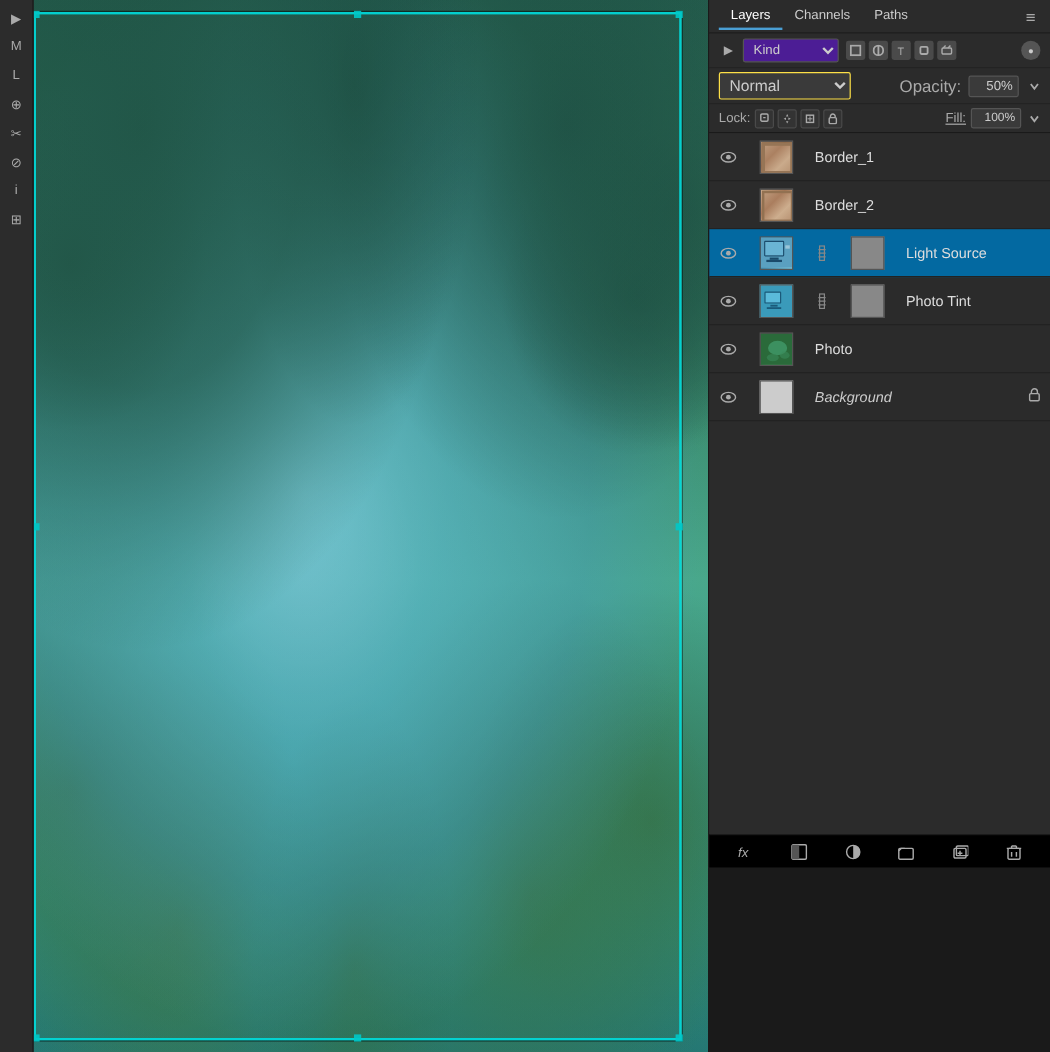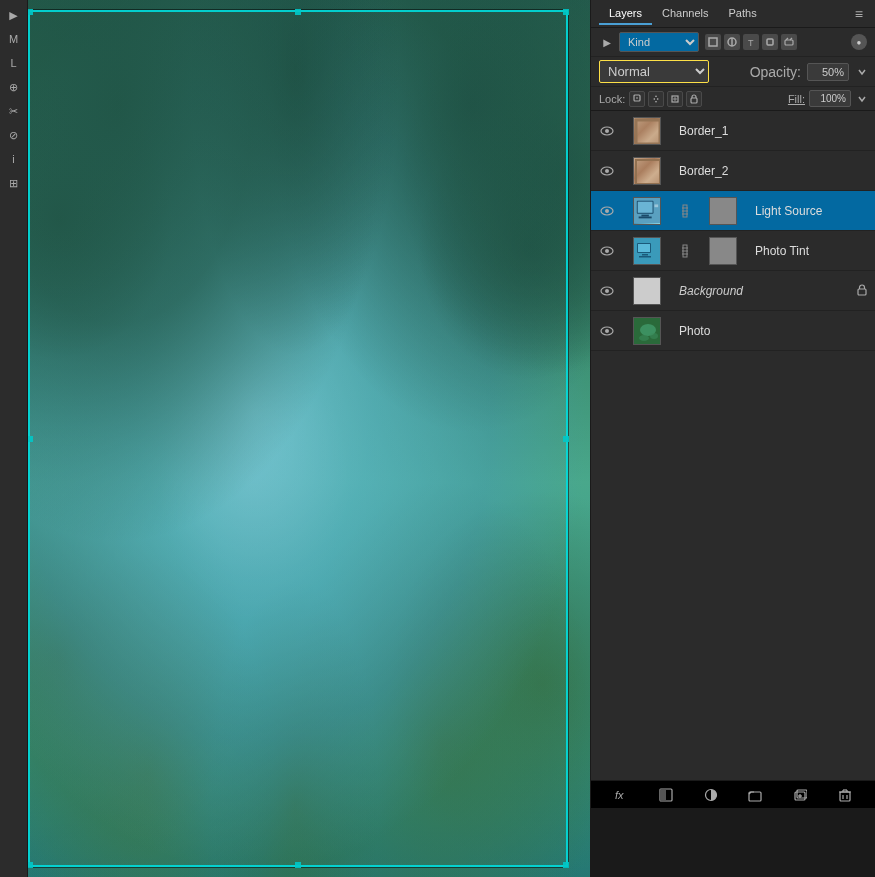--- a/index.html
+++ b/index.html
@@ -74,21 +74,21 @@
       justify-content: center;
       color: #aaa;
       font-size: 11px;
       cursor: pointer;
       border-radius: 2px;
     }
 
     
     .right-panel {
       width: 285px;
-      height: 808px;
+      height: 723px;
       background: #2b2b2b;
       border-left: 1px solid #1a1a1a;
       display: flex;
       flex-direction: column;
       flex-shrink: 0;
     }
 
     
     .panel-tabs {
       display: flex;
@@ -137,21 +137,21 @@
       width: 16px;
       height: 16px;
       color: #aaa;
       font-size: 10px;
       display: flex;
       align-items: center;
       justify-content: center;
     }
 
     .kind-select {
-      background: #0369a1;
+      background: #4c1d95;
       border: 1px solid #555;
       color: #ccc;
       font-size: 11px;
       padding: 2px 4px;
       width: 80px;
       border-radius: 2px;
       cursor: pointer;
     }
 
     .filter-icons {
@@ -641,50 +641,50 @@
       <span class="layer-name">Photo Tint</span>
     </div>
 
     <div class="layer-item">
       <div class="layer-visibility">
         <svg width="14" height="10" viewBox="0 0 14 10">
           <ellipse cx="7" cy="5" rx="6" ry="4" fill="none" stroke="#aaa" stroke-width="1.2"></ellipse>
           <circle cx="7" cy="5" r="2" fill="#aaa"></circle>
         </svg>
       </div>
-      <div class="layer-thumb layer-thumb-bg">
-        <svg width="28" height="28" viewBox="0 0 28 28">
-          <rect x="0" y="0" width="28" height="28" fill="#cccccc"></rect>
-        </svg>
-      </div>
-      <span class="layer-name italic">Background</span>
-      <div class="layer-lock-icon">
-        <svg width="10" height="12" viewBox="0 0 10 12">
-          <rect x="1" y="5" width="8" height="6" rx="1" fill="none" stroke="#aaa" stroke-width="1.2"></rect>
-          <path d="M2.5,5 L2.5,3.5 A2.5,2.5 0 0,1 7.5,3.5 L7.5,5" fill="none" stroke="#aaa" stroke-width="1.2"></path>
-        </svg>
-      </div>
-    </div>
-
-    <div class="layer-item">
-      <div class="layer-visibility">
-        <svg width="14" height="10" viewBox="0 0 14 10">
-          <ellipse cx="7" cy="5" rx="6" ry="4" fill="none" stroke="#aaa" stroke-width="1.2"></ellipse>
-          <circle cx="7" cy="5" r="2" fill="#aaa"></circle>
-        </svg>
-      </div>
       <div class="layer-thumb layer-thumb-photo">
         <svg width="28" height="28" viewBox="0 0 28 28">
           <rect x="0" y="0" width="28" height="28" fill="#2a6a3a"></rect>
           <ellipse cx="14" cy="12" rx="8" ry="6" fill="#4aaa7a" opacity="0.6"></ellipse>
           <ellipse cx="10" cy="20" rx="5" ry="3" fill="#3a8a5a" opacity="0.6"></ellipse>
           <ellipse cx="20" cy="18" rx="4" ry="3" fill="#3a8a5a" opacity="0.6"></ellipse>
         </svg>
       </div>
       <span class="layer-name">Photo</span>
+    </div>
+
+    <div class="layer-item">
+      <div class="layer-visibility">
+        <svg width="14" height="10" viewBox="0 0 14 10">
+          <ellipse cx="7" cy="5" rx="6" ry="4" fill="none" stroke="#aaa" stroke-width="1.2"></ellipse>
+          <circle cx="7" cy="5" r="2" fill="#aaa"></circle>
+        </svg>
+      </div>
+      <div class="layer-thumb layer-thumb-bg">
+        <svg width="28" height="28" viewBox="0 0 28 28">
+          <rect x="0" y="0" width="28" height="28" fill="#cccccc"></rect>
+        </svg>
+      </div>
+      <span class="layer-name italic">Background</span>
+      <div class="layer-lock-icon">
+        <svg width="10" height="12" viewBox="0 0 10 12">
+          <rect x="1" y="5" width="8" height="6" rx="1" fill="none" stroke="#aaa" stroke-width="1.2"></rect>
+          <path d="M2.5,5 L2.5,3.5 A2.5,2.5 0 0,1 7.5,3.5 L7.5,5" fill="none" stroke="#aaa" stroke-width="1.2"></path>
+        </svg>
+      </div>
     </div>
   </div>
 
   <div class="panel-bottom">
     <div class="bottom-btn">
       <svg width="14" height="14" viewBox="0 0 14 14">
         <text x="1" y="11" font-size="11" fill="#aaa" font-family="Arial" font-style="italic">fx</text>
       </svg>
     </div>
     <div class="bottom-btn">

